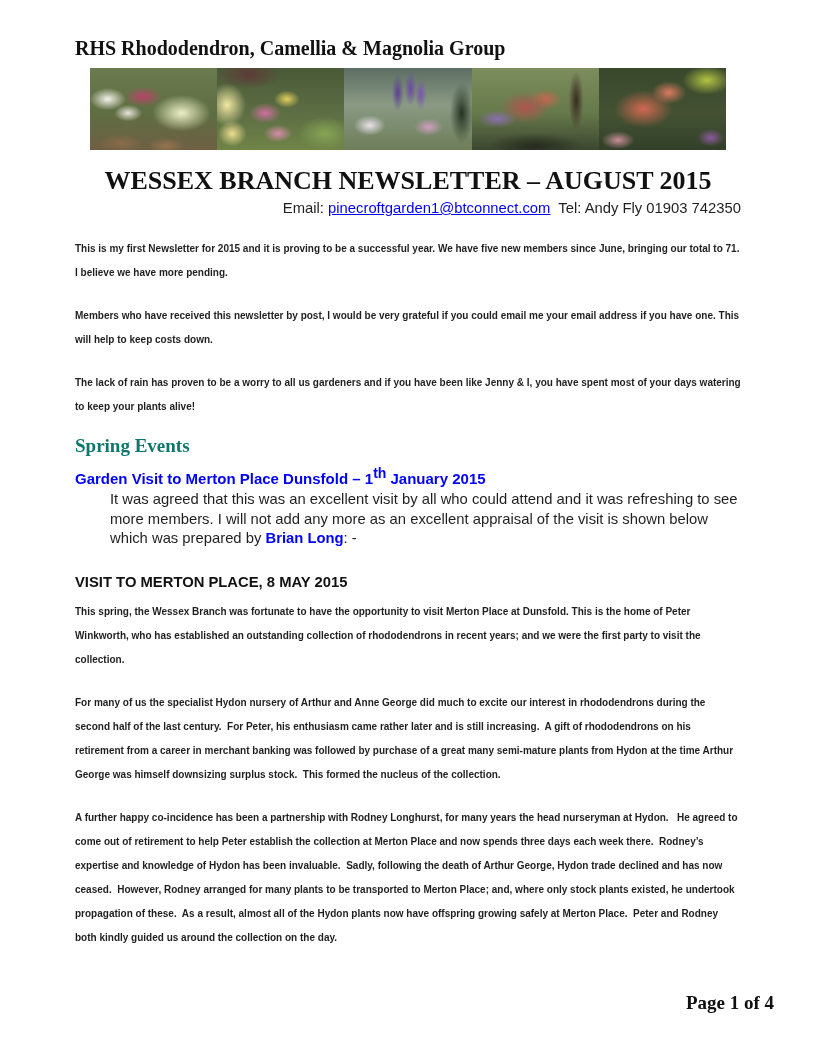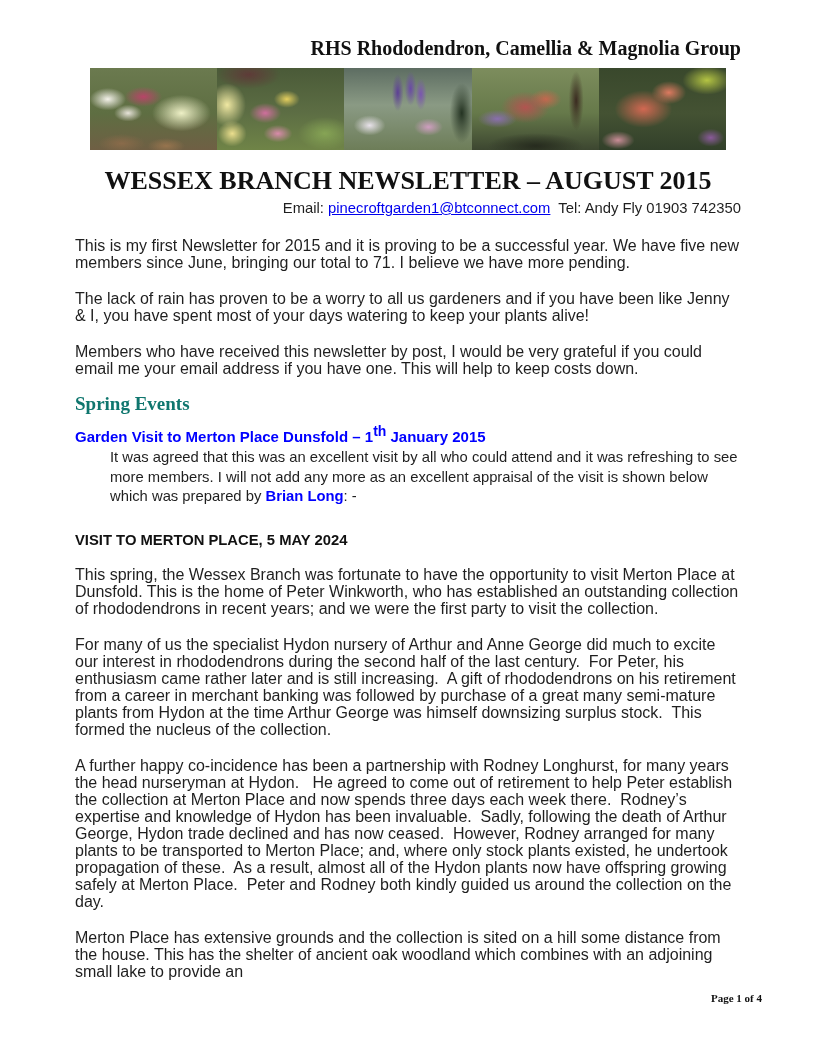--- a/index.html
+++ b/index.html
@@ -14,21 +14,21 @@
     overflow: hidden;
   }
   .content {
     padding: 36px 75px 0 75px;
   }
   .doc-title {
     font-family: "Liberation Serif", "DejaVu Serif", serif;
     font-weight: bold;
     font-size: 20px;
     line-height: 24px;
-    text-align: right;
+    text-align: left;
     color: #111111;
   }
   .banner {
     margin: 8px auto 0 auto;
     width: 636px;
     height: 82px;
     display: flex;
   }
   .banner .photo {
     width: 127.2px;
@@ -98,24 +98,25 @@
     line-height: 20px;
     margin-top: 4px;
     white-space: pre-wrap;
   }
   a.email-link {
     color: #0000ee;
     text-decoration: underline;
     cursor: pointer;
   }
   .body-par {
-    font-size: 16px;
-    line-height: 17px;
+    font-size: 10px;
+    line-height: 24px;
     margin-top: 19px;
     white-space: pre-wrap;
+    font-weight: bold;
   }
   .section-heading {
     font-family: "Liberation Serif", "DejaVu Serif", serif;
     font-weight: bold;
     font-size: 19px;
     line-height: 23px;
     color: #0f766e;
     margin-top: 15px;
   }
   .event-heading {
@@ -137,28 +138,28 @@
     color: #0000ff;
     font-weight: bold;
   }
   .visit-heading {
     font-weight: bold;
     font-size: 14.8px;
     line-height: 19.5px;
     color: #111111;
     margin-top: 24px;
   }
-  .visit-par-first { margin-top: 16px; }
+  .visit-par-first { margin-top: 8px; }
   .footer-page-number {
     position: absolute;
-    right: 54px;
+    right: 42px;
     top: 992px;
     font-family: "Liberation Serif", "DejaVu Serif", serif;
     font-weight: bold;
-    font-size: 11px;
+    font-size: 19px;
     color: #111111;
   }
 </style>
 </head>
 <body>
 
 <div class="page">
   <div class="content">
 
     <div class="doc-title">RHS Rhododendron, Camellia &amp; Magnolia Group</div>
@@ -169,32 +170,31 @@
       <div class="photo photo3"></div>
       <div class="photo photo4"></div>
       <div class="photo photo5"></div>
     </div>
 
     <div class="newsletter-title">WESSEX BRANCH NEWSLETTER – AUGUST 2015</div>
 
     <div class="contact-line"><span>Email: </span><a class="email-link" href="#">pinecroftgarden1@btconnect.com</a><span>  Tel: Andy Fly 01903 742350</span></div>
 
     <p class="body-par">This is my first Newsletter for 2015 and it is proving to be a successful year. We have five new members since June, bringing our total to 71. I believe we have more pending.</p>
+    <p class="body-par">Members who have received this newsletter by post, I would be very grateful if you could email me your email address if you have one. This will help to keep costs down.</p>
     <p class="body-par">The lack of rain has proven to be a worry to all us gardeners and if you have been like Jenny &amp; I, you have spent most of your days watering to keep your plants alive!</p>
-    <p class="body-par">Members who have received this newsletter by post, I would be very grateful if you could email me your email address if you have one. This will help to keep costs down.</p>
 
     <div class="section-heading">Spring Events</div>
 
     <div class="event-heading"><span>Garden Visit to Merton Place Dunsfold – 1</span><sup>th</sup><span> January 2015</span></div>
 
     <p class="event-intro"><span>It was agreed that this was an excellent visit by all who could attend and it was refreshing to see more members. I will not add any more as an excellent appraisal of the visit is shown below which was prepared by </span><span class="inline-name">Brian Long</span><span>: -</span></p>
 
-    <div class="visit-heading">VISIT TO MERTON PLACE, 5 MAY 2024</div>
+    <div class="visit-heading">VISIT TO MERTON PLACE, 8 MAY 2015</div>
 
     <p class="body-par visit-par-first">This spring, the Wessex Branch was fortunate to have the opportunity to visit Merton Place at Dunsfold. This is the home of Peter Winkworth, who has established an outstanding collection of rhododendrons in recent years; and we were the first party to visit the collection.</p>
     <p class="body-par">For many of us the specialist Hydon nursery of Arthur and Anne George did much to excite our interest in rhododendrons during the second half of the last century.  For Peter, his enthusiasm came rather later and is still increasing.  A gift of rhododendrons on his retirement from a career in merchant banking was followed by purchase of a great many semi-mature plants from Hydon at the time Arthur George was himself downsizing surplus stock.  This formed the nucleus of the collection.</p>
     <p class="body-par">A further happy co-incidence has been a partnership with Rodney Longhurst, for many years the head nurseryman at Hydon.   He agreed to come out of retirement to help Peter establish the collection at Merton Place and now spends three days each week there.  Rodney’s expertise and knowledge of Hydon has been invaluable.  Sadly, following the death of Arthur George, Hydon trade declined and has now ceased.  However, Rodney arranged for many plants to be transported to Merton Place; and, where only stock plants existed, he undertook propagation of these.  As a result, almost all of the Hydon plants now have offspring growing safely at Merton Place.  Peter and Rodney both kindly guided us around the collection on the day.</p>
-    <p class="body-par">Merton Place has extensive grounds and the collection is sited on a hill some distance from the house. This has the shelter of ancient oak woodland which combines with an adjoining small lake to provide an</p>
 
   </div>
 
   <div class="footer-page-number">Page 1 of 4</div>
 </div>
 
 </body></html>

